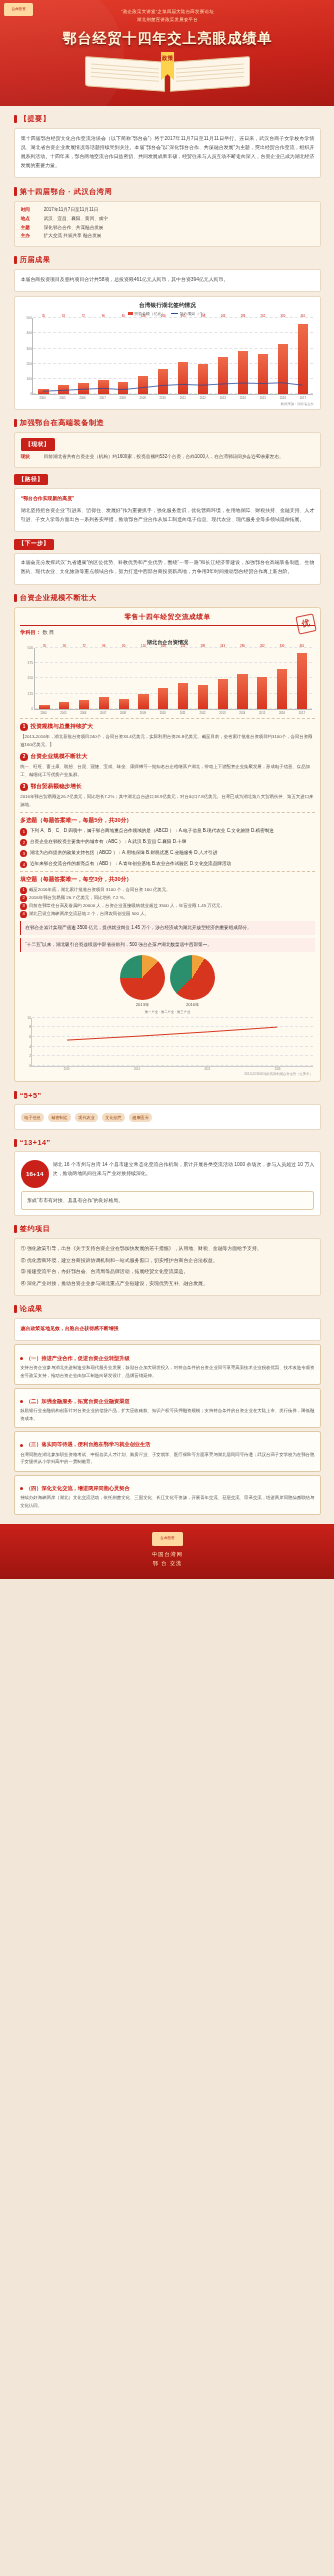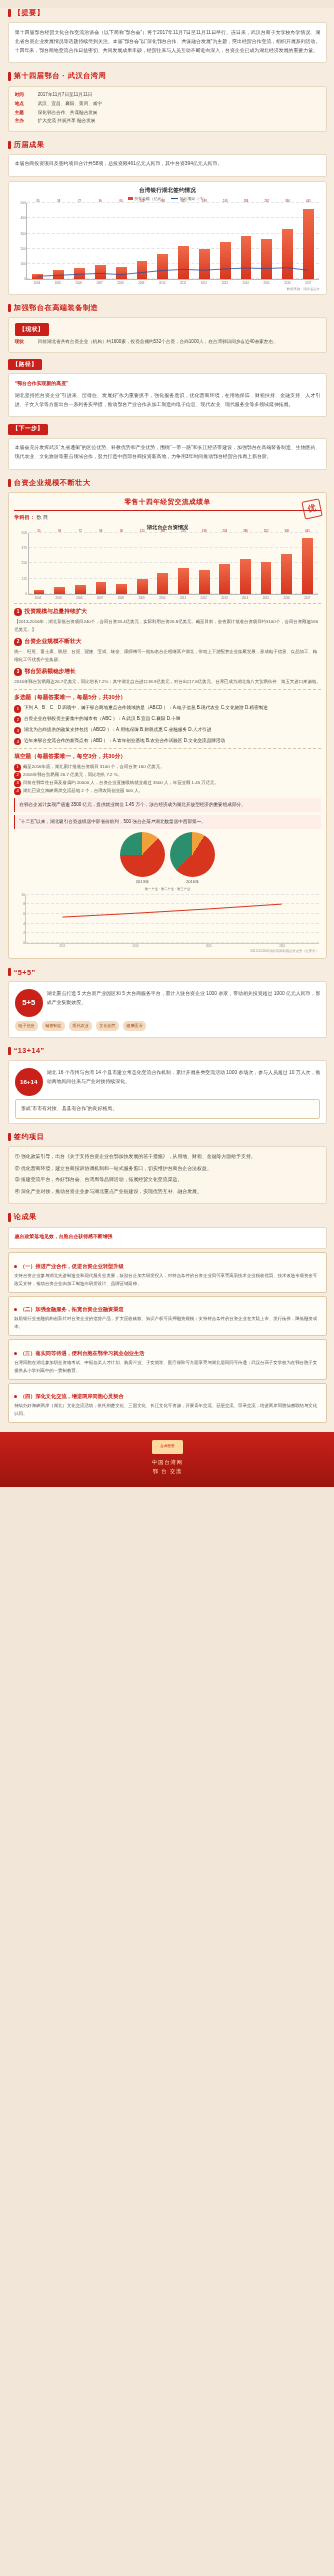--- a/index.html
+++ b/index.html
@@ -59,21 +59,21 @@
     position:absolute;left:50%;top:-2.1px;transform:translateX(-50%);
     width:13.4px;height:29px;background:#ffd24d;
     clip-path: polygon(0 0,100% 0,100% 100%,50% 78%,0 100%);
   }
   .ribbon span{
     display:block;color:#b42019;font-size:5.7px;font-weight:bold;
     text-align:center;padding-top:3.1px;line-height:1.1;
   }
 
   
-  .sec { padding: 0 8px; }
+  .sec { padding: 0 14px; }
   .sec-title{
     margin: 8.2px 0 4.1px 0;
     display:flex; align-items:center;
   }
   .sec-title .bar{
     width:2.6px;height:8.2px;background:#c9211a;border-radius:1px;margin-right:3.1px;
   }
   .sec-title .txt{
     font-size:7.2px;font-weight:bold;color:#c9211a;letter-spacing:0.5px;
   }
@@ -201,20 +201,37 @@
   .footer .f-t{font-size:5.2px;letter-spacing:1px;line-height:1.8;}
   .kv-row{display:flex;font-size:4.6px;line-height:1.9;}
   .kv-row .k{flex:0 0 23px;color:#c9211a;font-weight:bold;}
   .hl-box{background:#fdeee9;border-left:1.5px solid #c9211a;padding:3.1px 4.1px;font-size:4.6px;line-height:1.8;margin-top:2.6px;}
 </style>
 </head>
 <body>
 
 <div class="page">
 
+  <div class="header">
+    <div class="hdr-logo">台商投资</div>
+    <div class="hdr-sub">
+      <div>“政企政策大讲堂”之第四届大陆台商发展论坛</div>
+      <div>湖北荆楚宣讲政策发展要平台</div>
+    </div>
+    <div class="hdr-title">鄂台经贸十四年交上亮眼成绩单</div>
+    <div class="hdr-book">
+      <div class="book-left"></div>
+      <div class="book-right"></div>
+      <div class="book-center">
+        <div class="ribbon">
+          <span>政策</span>
+        </div>
+      </div>
+    </div>
+  </div>
 
   <div class="sec">
 
     <div class="sec-title">
       <div class="bar"></div>
       <div class="txt">【提要】</div>
     </div>
     <div class="card">
       <p>第十四届鄂台经贸文化合作交流洽谈会（以下简称“鄂台会”）将于2017年11月7日至11月11日举行。连日来，武汉台商子女学校办学情况、湖北省台资企业发展情况等话题持续受到关注。本届“鄂台会”以“深化鄂台合作、共谋融合发展”为主题，突出经贸合作交流，组织开展系列活动。十四年来，鄂台两地交流合作日益密切、共同发展成果丰硕，经贸往来与人员互动不断走向深入，台资企业已成为湖北经济发展的重要力量。</p>
     </div>
@@ -624,24 +641,20 @@
           <span>2016</span>
         </div>
       <div class="chart-note">2013-2016年湖北实际利用台资走势（亿美元）</div>
     </div>
 
     <div class="sec-title">
       <div class="bar"></div>
       <div class="txt">“5+5”</div>
     </div>
     <div class="card">
-      <div class="big-num-row">
-        <div class="big-circle">5+5</div>
-        <div>湖北重点打造 5 大台资产业园区和 5 大台商服务平台，累计入驻台资企业 1000 余家，带动相关投资超过 1000 亿元人民币，形成产业集聚效应。</div>
-      </div>
       <div style="margin-top:3.6px;">
         <span class="tag-pill">电子信息</span>
         <span class="tag-pill">精密制造</span>
         <span class="tag-pill">现代农业</span>
         <span class="tag-pill">文化创意</span>
         <span class="tag-pill">健康医养</span>
       </div>
     </div>
 
     <div class="sec-title">

